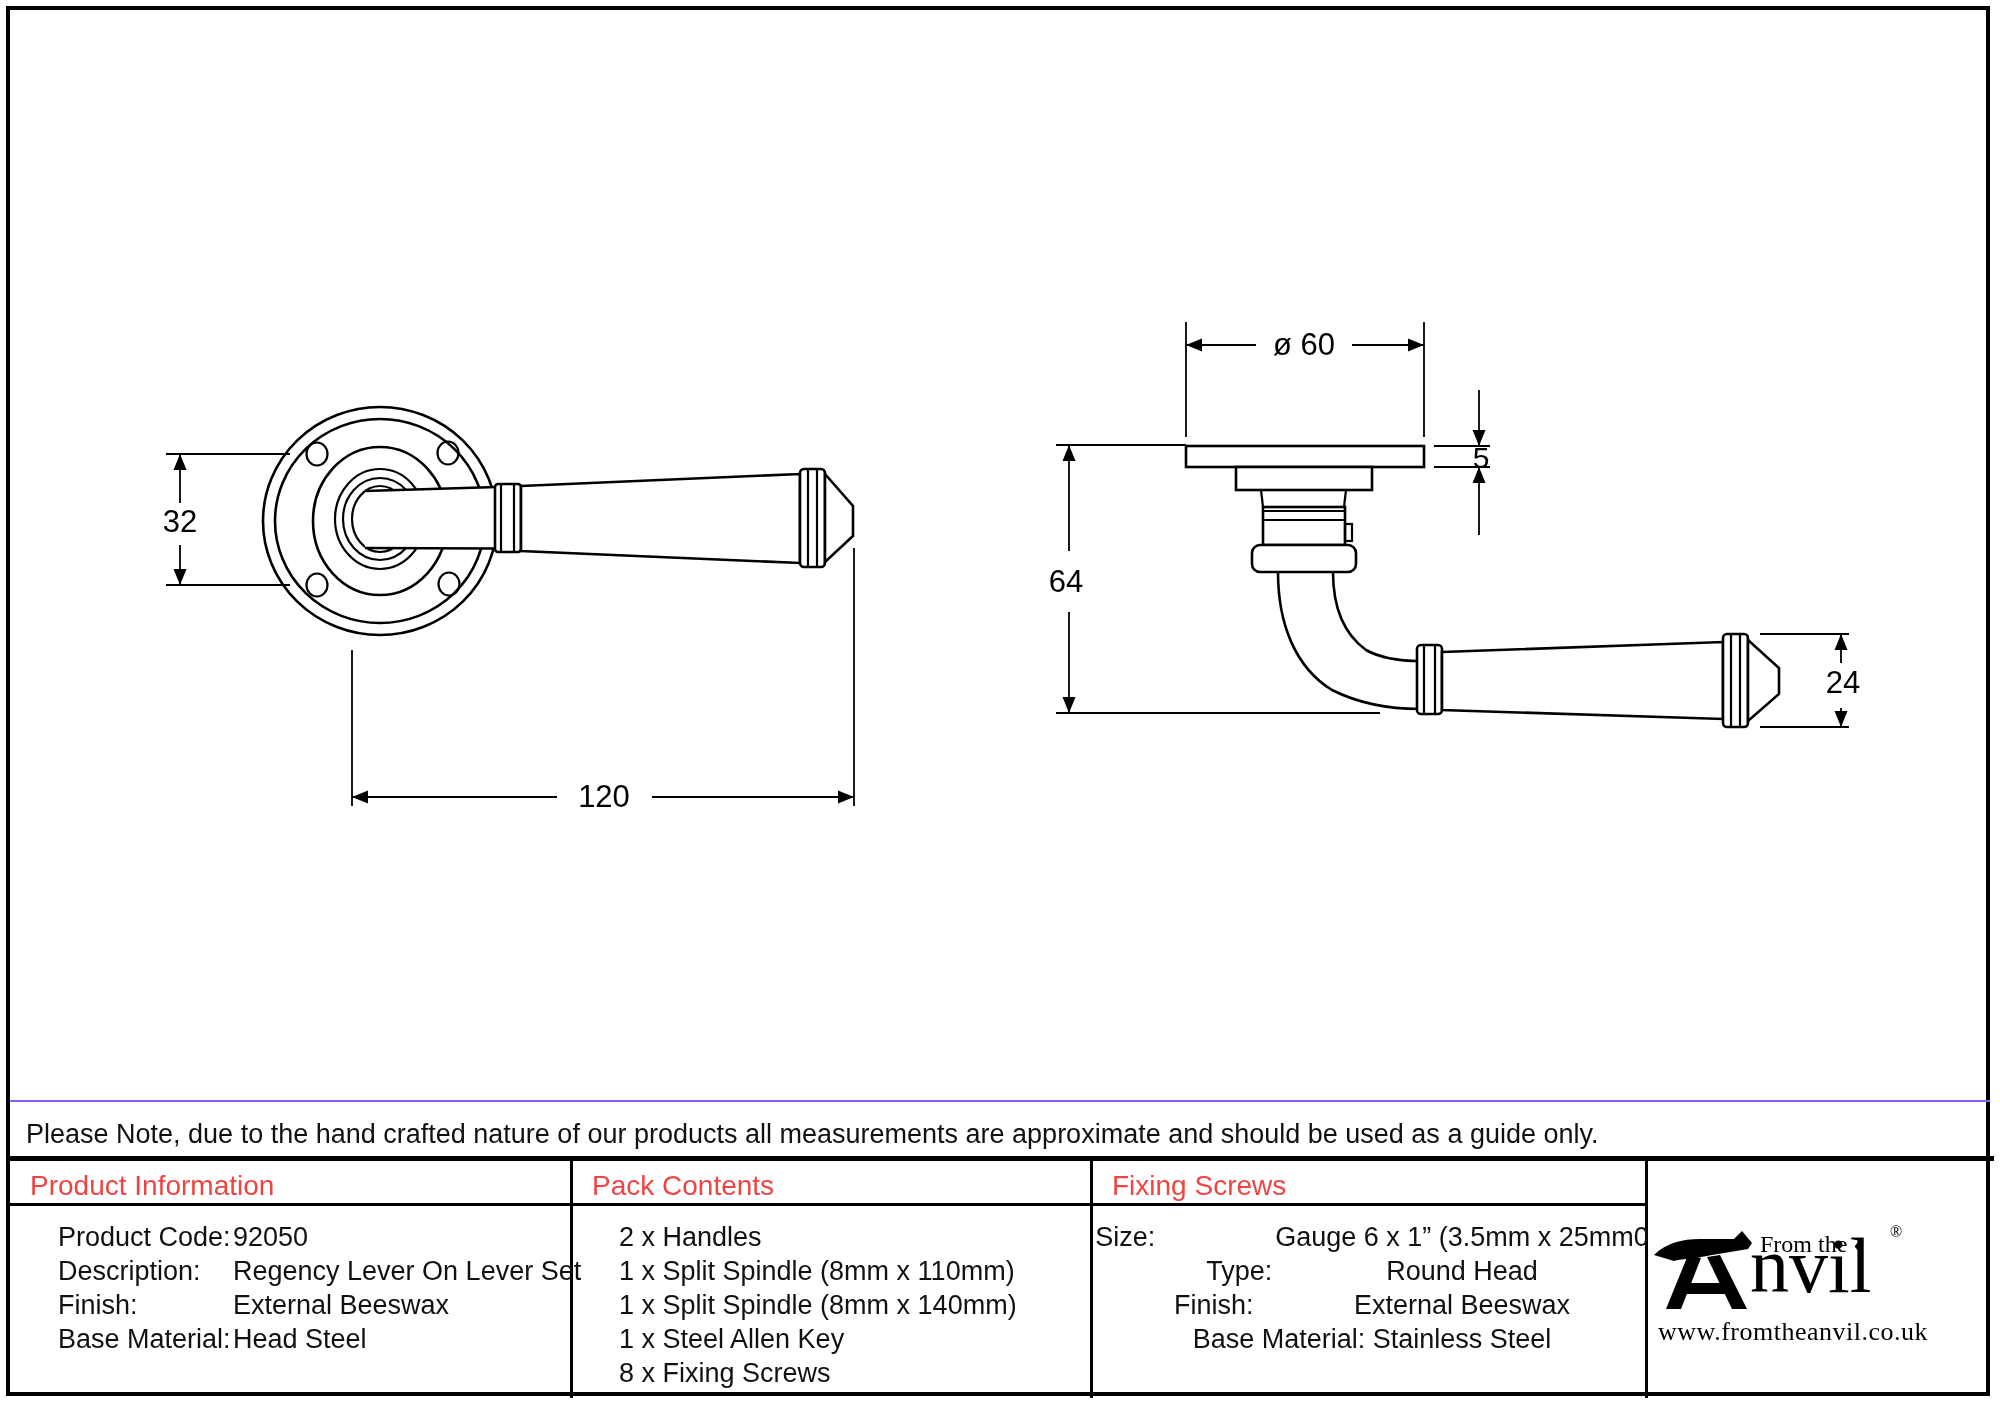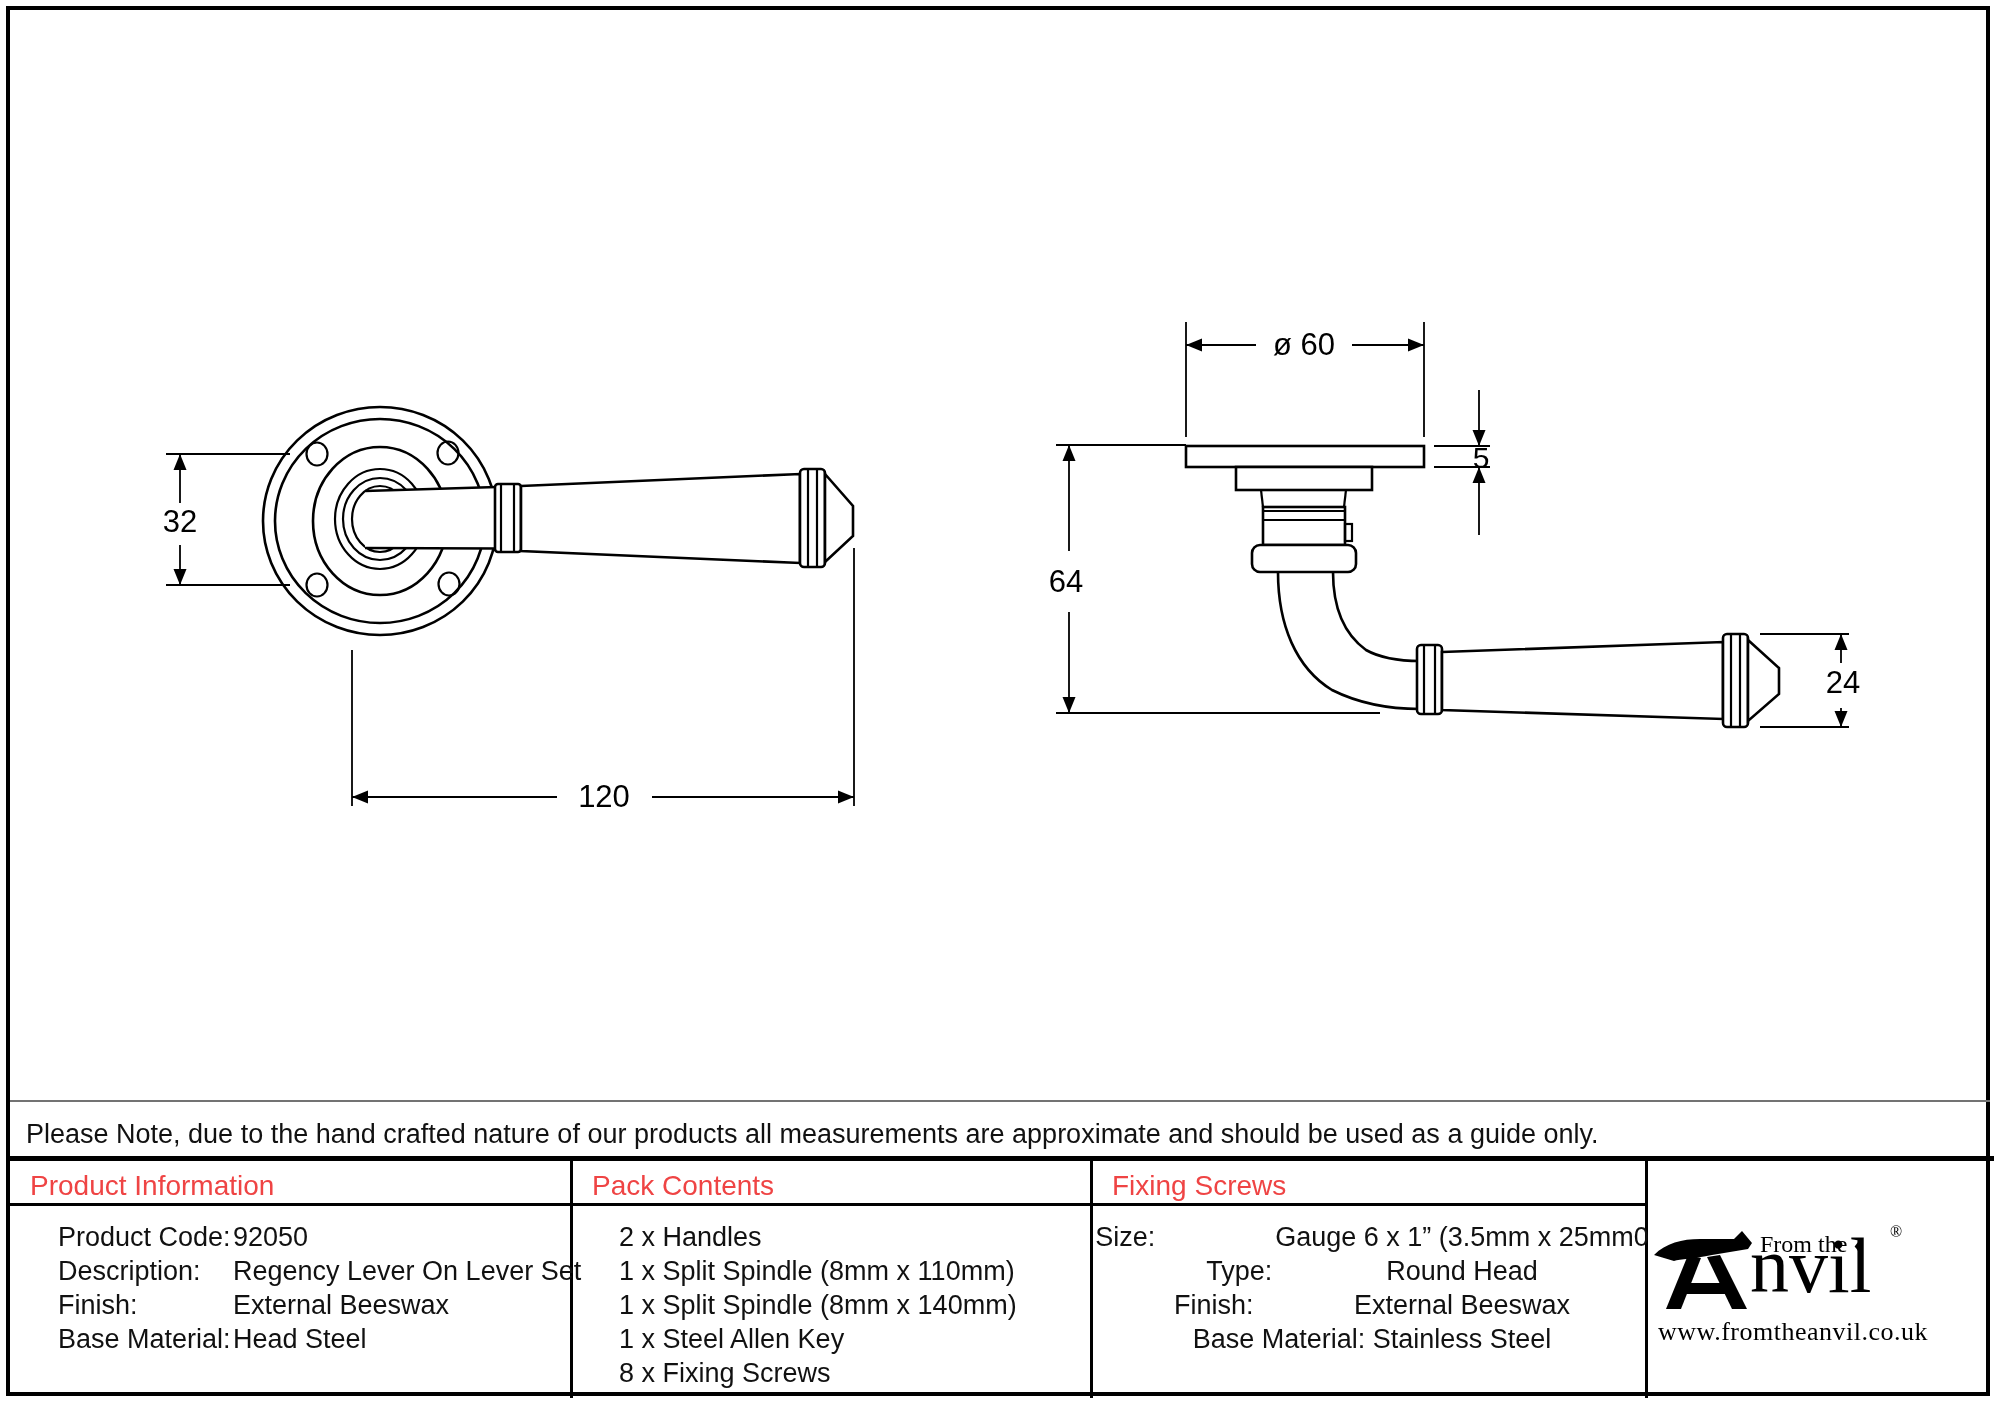--- a/index.html
+++ b/index.html
@@ -5,21 +5,21 @@
   html,body{margin:0;padding:0;background:#777;}
   .page{position:relative;width:2000px;height:1406px;background:#ffffff;
         font-family:"Liberation Sans",sans-serif;color:#000;overflow:hidden;}
   .page-border{position:absolute;left:6px;top:6px;width:1984px;height:1390px;
         border:4px solid #000;box-sizing:border-box;}
   .abs{position:absolute;}
   svg text{font-family:"Liberation Sans",sans-serif;}
 
   
   .note-bar{position:absolute;left:10px;top:1100px;width:1980px;height:58px;
-        border-top:2px solid #737373;box-sizing:border-box;}
+        border-top:2px solid #8b5cf6;box-sizing:border-box;}
   .note-text{position:absolute;left:16px;top:17px;font-size:27px;color:#111;}
 
   
   .tbl-topline{position:absolute;left:6px;top:1156px;width:1988px;height:5px;background:#000;}
   .vline{position:absolute;top:1161px;width:3px;height:237px;background:#000;}
   .v1{left:570px;} .v2{left:1090px;} .v3{left:1645px;}
   .hdr-line{position:absolute;left:10px;top:1203px;width:1637px;height:3px;background:#000;}
   .hdr{position:absolute;top:1170px;font-size:28px;color:#ef4444;}
   .hdr1{left:30px;} .hdr2{left:592px;} .hdr3{left:1112px;}
 

